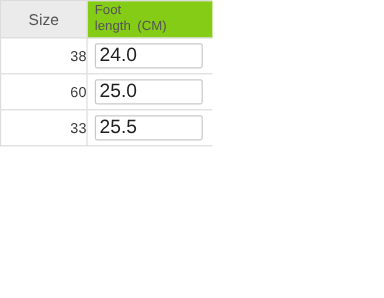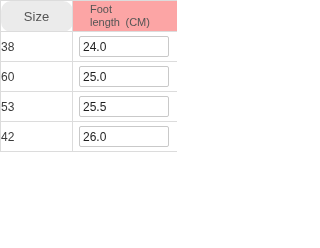--- a/index.html
+++ b/index.html
@@ -32,74 +32,73 @@
     border-top: 1px solid #dcdcdc;
     border-bottom: 1px solid #dcdcdc;
     padding: 0;
     vertical-align: middle;
   }
 
   .size-table th.th-size,
   .size-table td.td-size {
     border-left: 1px solid #dcdcdc;
     border-right: 1px solid #dcdcdc;
-    border-radius: 10px;
   }
 
   
   thead th {
     height: 30px;
     border-top: none;
   }
   th.th-size {
     background: #ebebeb;
     text-align: center;
     font-weight: normal;
     font-size: 13px;
     color: #555555;
   }
   th.th-foot {
-    background: #fca5a5;
+    background: #84cc16;
     text-align: left;
     font-weight: normal;
     font-size: 11px;
     line-height: 13px;
     color: #555555;
-    padding-left: 17px;
+    padding-left: 6px;
   }
   .th-foot-l1 { display: block; }
   .th-foot-l2 { display: block; }
 
   
   tbody tr { height: 30px; }
 
   td.td-size {
     background: #ffffff;
-    text-align: left;
+    text-align: right;
     font-size: 12px;
     color: #3b3b3b;
   }
 
   td.td-foot {
     background: #ffffff;
     padding-left: 6px;
     padding-right: 8px;
   }
 
   .foot-input {
     box-sizing: border-box;
     display: block;
     width: 90px;
     height: 21px;
     line-height: 19px;
     border: 1px solid #c9c9c9;
     border-radius: 2px;
     background: #ffffff;
     font-family: "Liberation Sans", sans-serif;
-    font-size: 12px;
+    font-size: 16px;
     color: #1f1f1f;
     padding: 0 0 0 3px;
     outline: none;
   }
 </style>
 </head>
 <body>
 
 <table class="size-table">
   <colgroup>
@@ -126,29 +125,23 @@
 
 
     <tr>
       <td class="td-size">60</td>
       <td class="td-foot">
         <input class="foot-input" type="text" value="25.0" style="">
       </td>
     </tr>
 
     <tr>
-      <td class="td-size">53</td>
+      <td class="td-size">33</td>
       <td class="td-foot">
         <input class="foot-input" type="text" value="25.5" style="">
       </td>
     </tr>
 
-    <tr>
-      <td class="td-size">42</td>
-      <td class="td-foot">
-        <input class="foot-input" type="text" value="26.0" style="">
-      </td>
-    </tr>
 
 
 
   </tbody>
 </table>
 
 </body></html>

